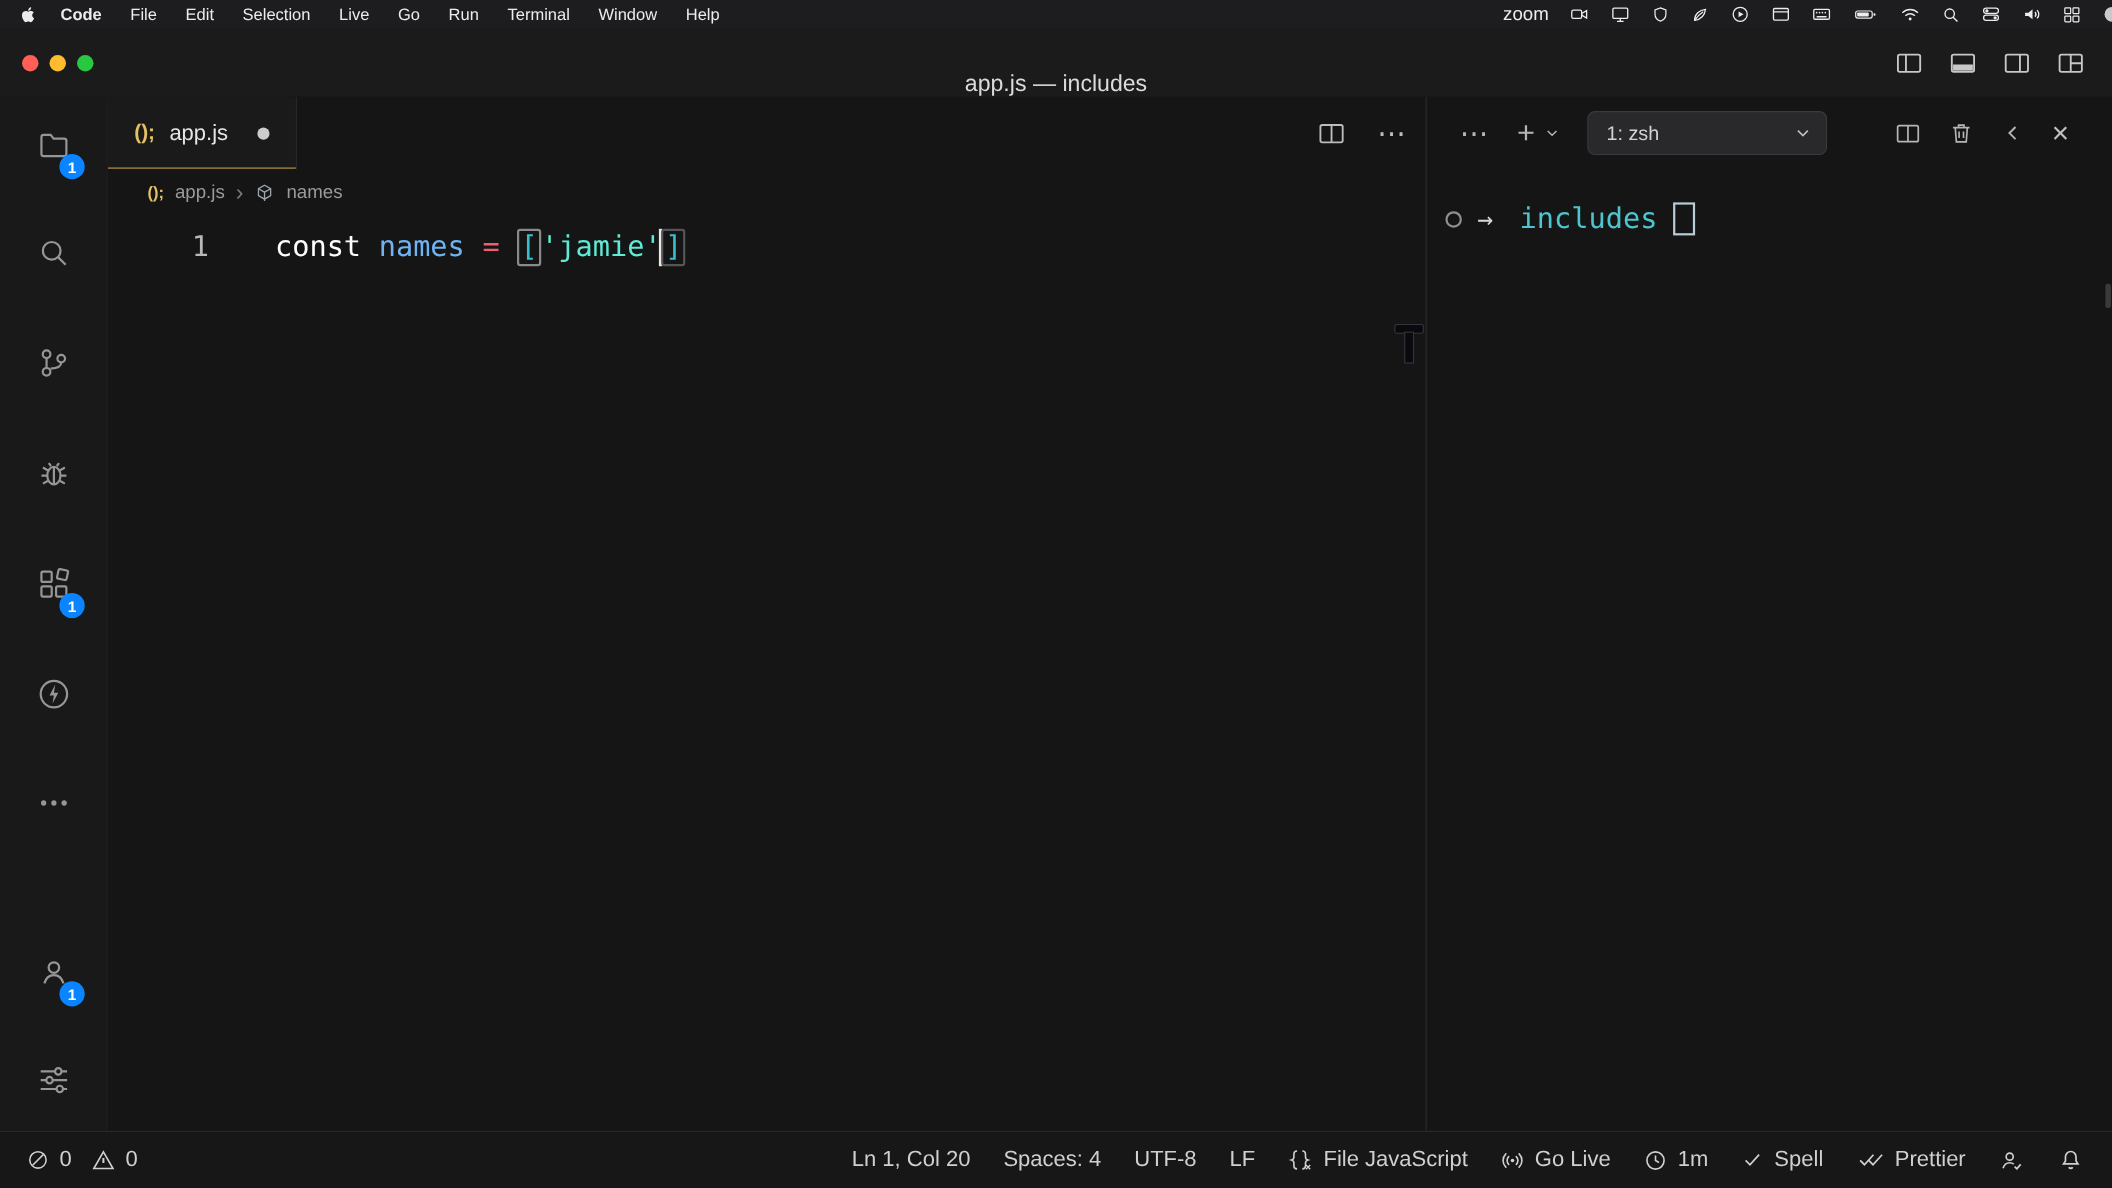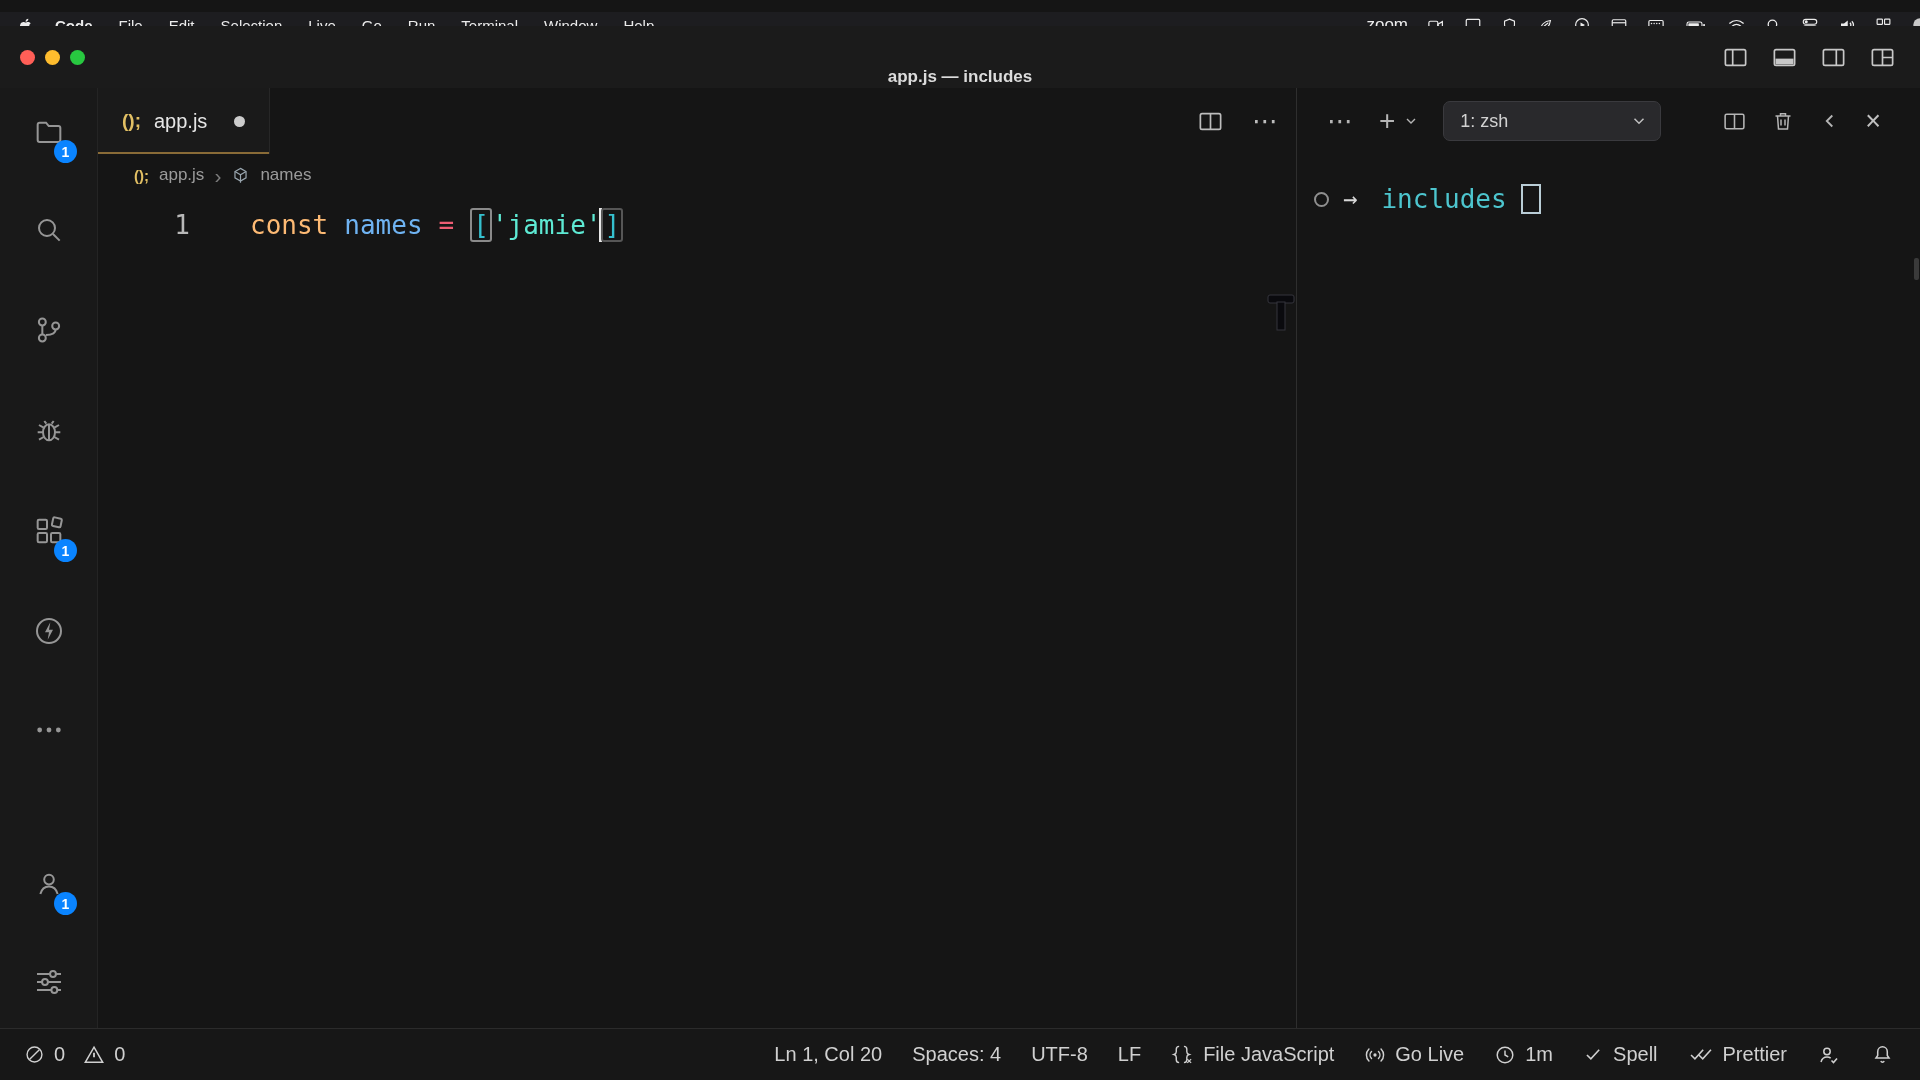--- a/index.html
+++ b/index.html
@@ -3,37 +3,37 @@
 <meta charset="utf-8">
 <style>
   * { margin:0; padding:0; box-sizing:border-box; }
   html,body { width:1920px; height:1080px; overflow:hidden; background:#000;
     font-family:"Liberation Sans","DejaVu Sans",sans-serif; }
   #app { position:relative; width:1920px; height:1080px; background:#151515; overflow:hidden; }
   svg { display:block; }
   .mono { font-family:"DejaVu Sans Mono","Liberation Mono",monospace; }
 
   
-  .menubar { position:absolute; left:0; top:12px; width:1920px; height:26px; background:#1d1d20;
+  .menubar { position:absolute; left:0; top:0; width:1920px; height:26px; background:#1d1d20;
     display:flex; align-items:center; padding:0 0 0 16px; color:#ececec; font-size:15px; }
   .apple-wrap { display:flex; align-items:center; margin-right:22px; }
   .mb-item { margin-right:26px; white-space:nowrap; }
   .mb-app { font-weight:700; }
   .mb-right { margin-left:auto; display:flex; align-items:center; gap:19px; }
   .mb-zoom { font-size:17px; }
   .mb-ic { display:flex; align-items:center; color:#ececec; }
   .mb-ic.cut { margin-right:-9px; }
 
   
   .titlebar { position:absolute; left:0; top:26px; width:1920px; height:62px; background:#1b1b1b;
     display:flex; align-items:center; }
   .lights { position:absolute; left:20px; top:0; height:62px; display:flex; align-items:center; gap:10px; }
   .light { width:15px; height:15px; border-radius:50%; }
   .l-red { background:#ff5f57; } .l-yel { background:#febc2e; } .l-grn { background:#28c840; }
-  .win-title { width:100%; text-align:center; color:#dcdcdc; font-size:17px; font-weight:700;margin-top:40px; }
+  .win-title { width:100%; text-align:center; color:#dcdcdc; font-size:21px; font-weight:400;margin-top:40px; }
   .layout-btns { position:absolute; right:24px; top:0; height:62px; display:flex; align-items:center; gap:22px; color:#c8c8c8; }
 
   
   .activitybar { position:absolute; left:0; top:88px; width:98px; height:940px; background:#191919;
     border-right:1px solid #242424; }
   .act-item { position:absolute; left:0; width:98px; height:82px; display:flex; align-items:center;
     justify-content:center; color:#969696; }
   .badge { position:absolute; left:54px; top:49px; min-width:23px; height:23px; border-radius:12px;
     background:#0a84ff; color:#fff; font-size:14px; font-weight:700; display:flex; align-items:center;
     justify-content:center; }
@@ -52,21 +52,21 @@
 
   .breadcrumbs { position:absolute; left:0; top:66px; width:1198px; height:42px; display:flex;
     align-items:center; padding-left:36px; gap:10px; color:#9b9b9b; font-size:17px; }
   .bc-js { color:#e2c064; font-weight:700; font-size:15px; }
   .bc-sep { color:#7d7d7d; font-size:21px; line-height:1; }
 
   .code-area { position:absolute; left:0; top:108px; width:1198px; height:832px; padding-top:6px; }
   .code-line { display:flex; align-items:center; height:45px; font-size:26px; }
   .ln { width:100px; text-align:right; padding-right:8px; color:#b8b8b8; }
   .code-content { margin-left:52px; display:flex; align-items:center; white-space:pre; }
-  .tok-kw { color:#fdba74; margin-right:16px; }
+  .tok-kw { color:#ffffff; margin-right:16px; }
   .tok-var { color:#6fb3f2; margin-right:16px; }
   .tok-op { color:#ee5d73; margin-right:16px; }
   .tok-str { color:#5eead4; }
   .bx { color:#35c0ce; border:2px solid #8a8a8a; border-radius:3px; padding:0 1px; }
   .bx2 { color:#35c0ce; border:2px solid #565656; border-radius:3px; padding:0 1px; }
   .caret { display:inline-block; width:3px; height:34px; background:#e8e8e8; margin:0 -1px 0 -2px; }
   .ibeam { position:absolute; left:1168px; top:98px; }
 
   
   .panel { position:absolute; left:1296px; top:88px; width:624px; height:940px; background:#151515;

